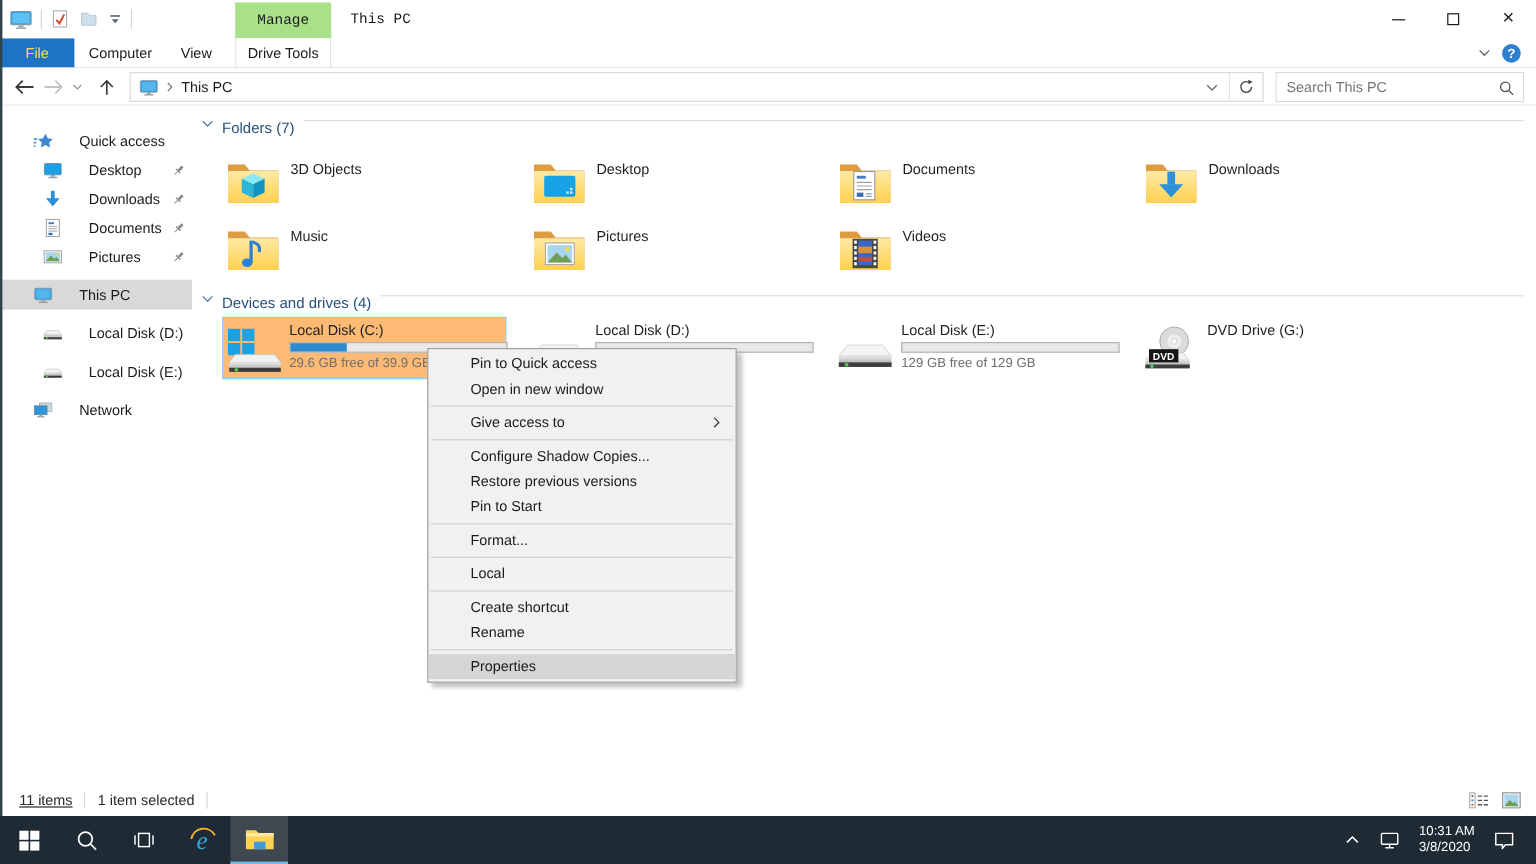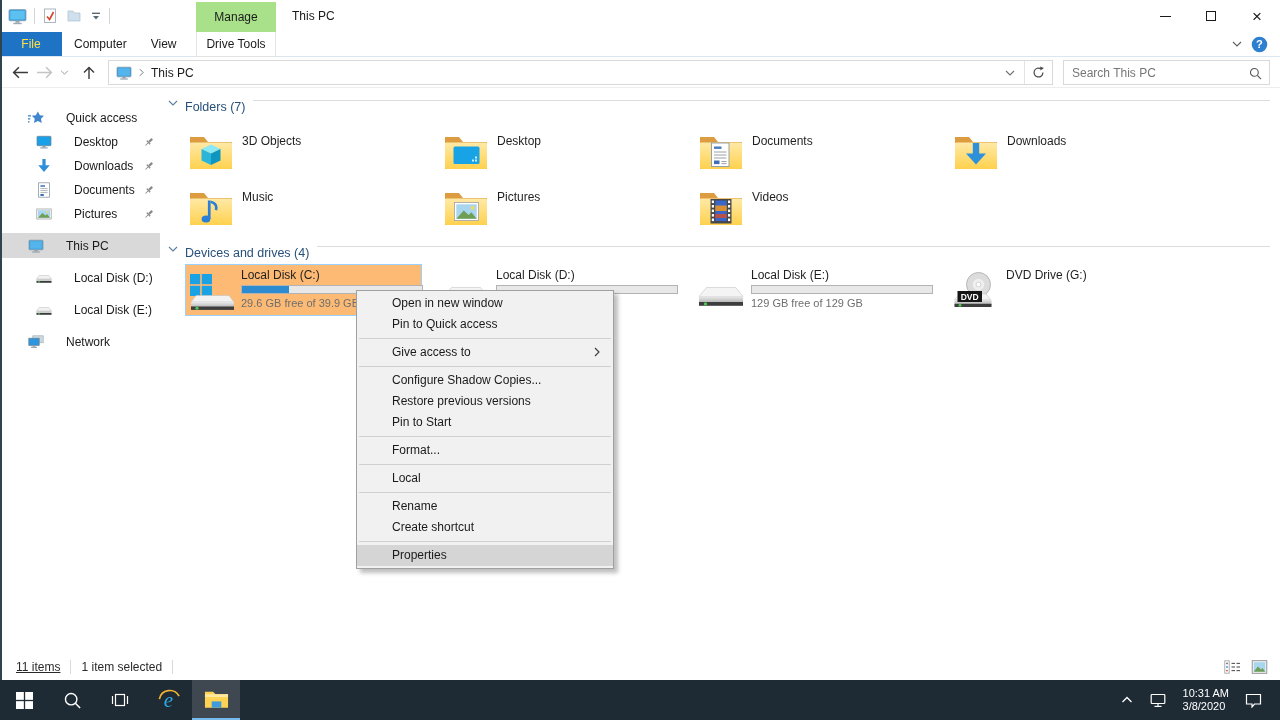--- a/index.html
+++ b/index.html
@@ -2,21 +2,21 @@
 <html><head>
 <meta charset="utf-8">
 <style>
   * { margin:0; padding:0; box-sizing:border-box; }
   body { font-family:"Liberation Sans","DejaVu Sans",sans-serif; font-size:12px; color:#1a1a1a; }
   .screen { position:relative; width:1280px; height:720px; background:#fff; overflow:hidden; }
   .edge { position:absolute; left:0; top:0; width:2px; height:680px; background:#31434c; z-index:70; }
   .window { position:absolute; left:0; top:0; right:0; bottom:40px; background:#fff; }
 
   
-  .titlebar { position:absolute; top:0; left:0; right:0; height:32px; background:#fff; }
+  .titlebar { position:absolute; top:0; left:0; right:0; height:32px; background:#fff;font-family:Liberation Mono, monospace; }
   .qat { position:absolute; left:8px; top:0; height:32px; display:flex; align-items:center; }
   .qat-btn { display:flex; align-items:center; justify-content:center; }
   .qat-btn svg { display:block; }
   .ic18 svg { width:19px; height:17px; }
   .ic16 svg { width:16px; height:16px; }
   .ic12 svg { width:12px; height:12px; }
   .vsep { width:1px; height:16px; background:#d6d6d6; margin:0 7px; }
   .qat-gap { width:8px; }
   .manage-tab { position:absolute; left:196px; top:2px; width:80px; height:30px; background:#a9e18b;
                 display:flex; align-items:center; justify-content:center; color:#1b1b1b; }
@@ -642,39 +642,39 @@
               <rect x=".7" y=".7" width="14.6" height="12.6" fill="#f5f5f5" stroke="#8a8a8a" stroke-width=".9"></rect>
               <rect x="2.2" y="2.2" width="11.6" height="9.6" fill="#a9d6ef"></rect>
               <polygon points="2.2,11.8 6.5,6.6 9.5,9.4 11,8 13.8,11.8" fill="#6f9f55"></polygon>
             </svg>
           </span>
       </span>
     </div>
   </div>
 
   <div class="context-menu" id="context-menu">
+      <div class="menu-item">Pin to Quick access</div>
       <div class="menu-item">Open in new window</div>
-      <div class="menu-item">Pin to Quick access</div>
       <div class="menu-sep"></div>
       <div class="menu-item">Give access to<span class="menu-arrow">
           <svg viewBox="0 0 6 10">
             <polyline points="1,1 5,5 1,9" fill="none" stroke="currentColor" stroke-width="1.1"></polyline>
           </svg>
         </span></div>
       <div class="menu-sep"></div>
       <div class="menu-item">Configure Shadow Copies...</div>
       <div class="menu-item">Restore previous versions</div>
       <div class="menu-item">Pin to Start</div>
       <div class="menu-sep"></div>
       <div class="menu-item">Format...</div>
       <div class="menu-sep"></div>
       <div class="menu-item">Local</div>
       <div class="menu-sep"></div>
+      <div class="menu-item">Create shortcut</div>
       <div class="menu-item">Rename</div>
-      <div class="menu-item">Create shortcut</div>
       <div class="menu-sep"></div>
       <div class="menu-item hl">Properties</div>
     </div>
 
   <div class="taskbar">
     <div class="tb-left" id="taskbar-buttons">
         <div class="tb-btn i-start">
           <span>
             <svg viewBox="0 0 18 18">
               <g fill="#fff">

